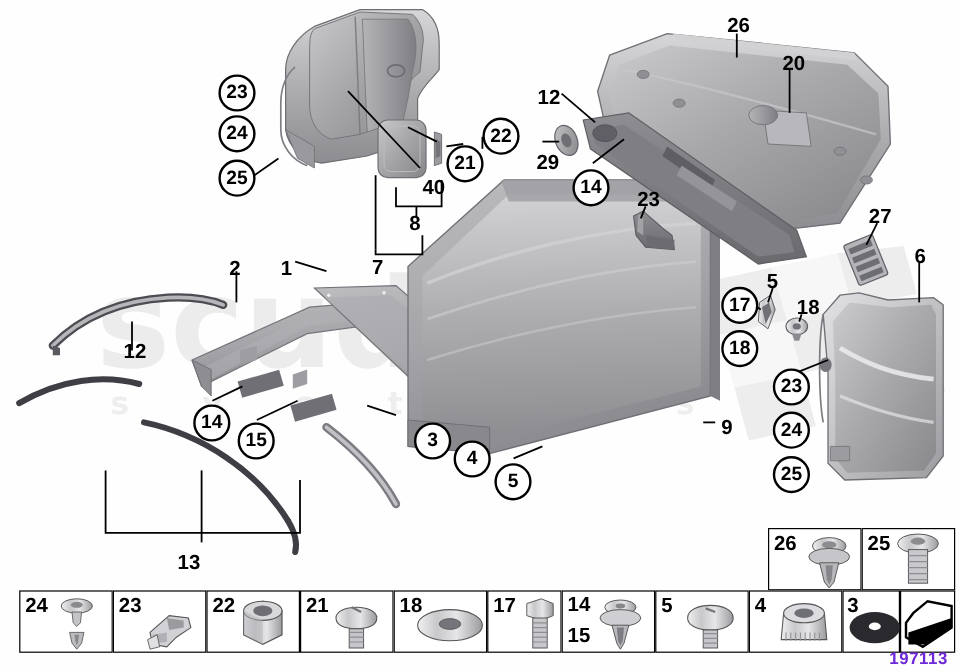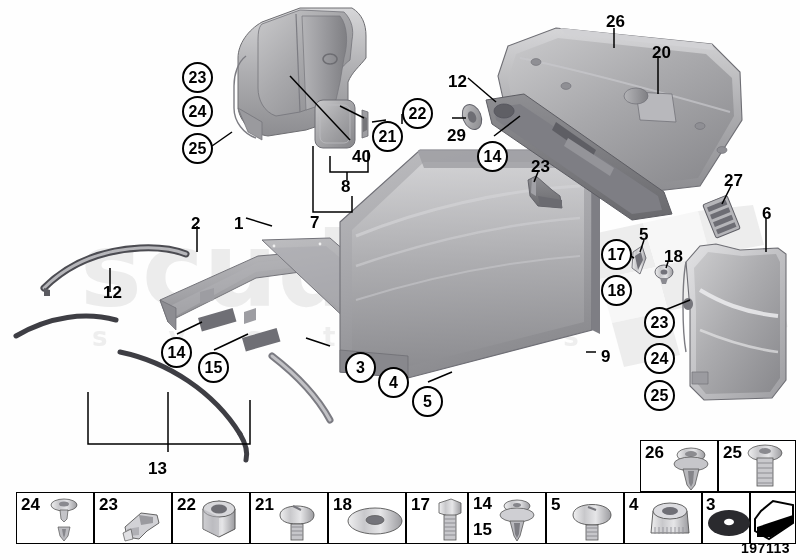--- a/index.html
+++ b/index.html
@@ -27,21 +27,21 @@
   
   .num{position:absolute;font-weight:bold;color:#000;font-size:17px;
        line-height:17px;white-space:nowrap;}
 
   
   .legend-cell{position:absolute;border:1.6px solid #000;box-sizing:border-box;
                background:#fff;}
   .legend-num{position:absolute;font-weight:bold;font-size:17px;color:#000;
               line-height:17px;}
   .docid{position:absolute;right:10px;bottom:4px;font-weight:bold;
-         font-size:14px;color:#000000;letter-spacing:.5px;}
+         font-size:14px;color:#6d28d9;letter-spacing:.5px;}
 
   svg{display:block;}
   .parts-svg{position:absolute;left:0;top:0;width:800px;height:560px;
              pointer-events:none;}
 </style>
 </head>
 <body>
 
 <div id="stage">
 

